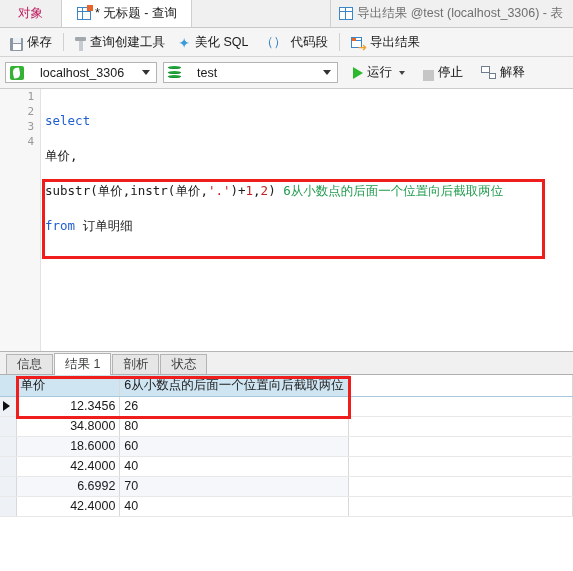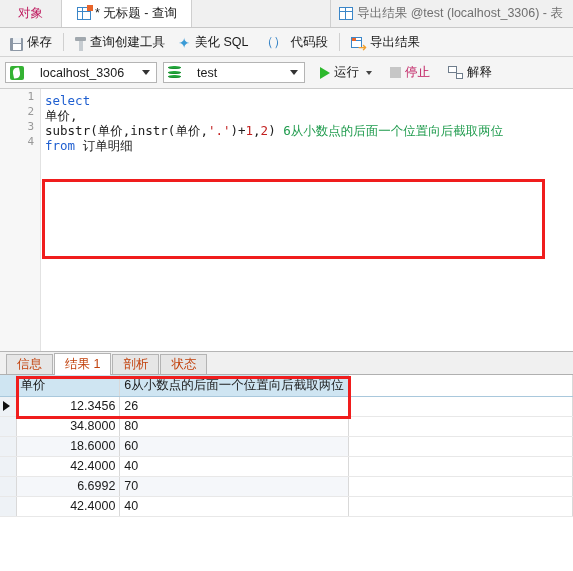--- a/index.html
+++ b/index.html
@@ -244,21 +244,21 @@
     background: #ffffff;
     border: 1px solid #b4b4b4;
     height: 21px;
     box-sizing: border-box;
     padding: 0 2px 0 4px;
     font-size: 12.5px;
     position: relative;
   }
   .combo .label { flex: 1; padding-left: 16px; color: #1a1a1a; white-space: nowrap; }
   .combo-conn { width: 152px; }
-  .combo-db { width: 142px; }
+  .combo-db { width: 175px; }
   .combo-arrow {
     width: 16px;
     display: flex; align-items: center; justify-content: center;
     flex: 0 0 auto;
   }
   .combo-arrow i {
     width: 0; height: 0;
     border-left: 4px solid transparent;
     border-right: 4px solid transparent;
     border-top: 5px solid #333;
@@ -301,21 +301,21 @@
   .run-group {
     display: flex; align-items: center; gap: 8px;
     margin-left: 4px;
   }
   .run-item {
     display: flex; align-items: center; gap: 4px;
     padding: 2px 5px;
     font-size: 12.5px;
     white-space: nowrap;
   }
-  .run-item.disabled { color: #be185d; }
+  .run-item.disabled { color: #000000; align-items: flex-end; }
   .ico-play {
     width: 0; height: 0;
     border-top: 6px solid transparent;
     border-bottom: 6px solid transparent;
     border-left: 10px solid #2db92d;
     flex: 0 0 auto;
   }
   .ico-stop {
     width: 11px; height: 11px;
     background: #c6c6c6;
@@ -360,21 +360,21 @@
     height: 15px;
   }
   .code {
     position: absolute;
     left: 45px; top: 4px; right: 0;
     font-family: "DejaVu Sans Mono", "Liberation Mono", monospace;
     font-size: 12.5px;
     line-height: 15px;
     white-space: pre;
   }
-  .code .line { height: 15px; }
+  .code .line { height: 15px; margin-top: 20px; }
   .kw { color: #1f5fd0; }
   .str { color: #c21f1f; }
   .num { color: #c21f1f; }
   .cmt { color: #1f9b4d; }
   .plain { color: #202020; }
 
   .redbox {
     position: absolute;
     border: 3px solid #f01d1d;
     box-sizing: border-box;
@@ -396,21 +396,21 @@
   }
   .rtab {
     height: 20px;
     line-height: 19px;
     padding: 0 10px;
     font-size: 12.5px;
     background: #e6e6e6;
     border: 1px solid #b4b4b4;
     border-bottom: none;
     margin-right: 1px;
-    color: #c2410c;
+    color: #404040;
     box-sizing: border-box;
   }
   .rtab.active {
     background: #ffffff;
     height: 22px;
     line-height: 21px;
     position: relative;
     z-index: 2;
     margin-bottom: -1px;
   }

